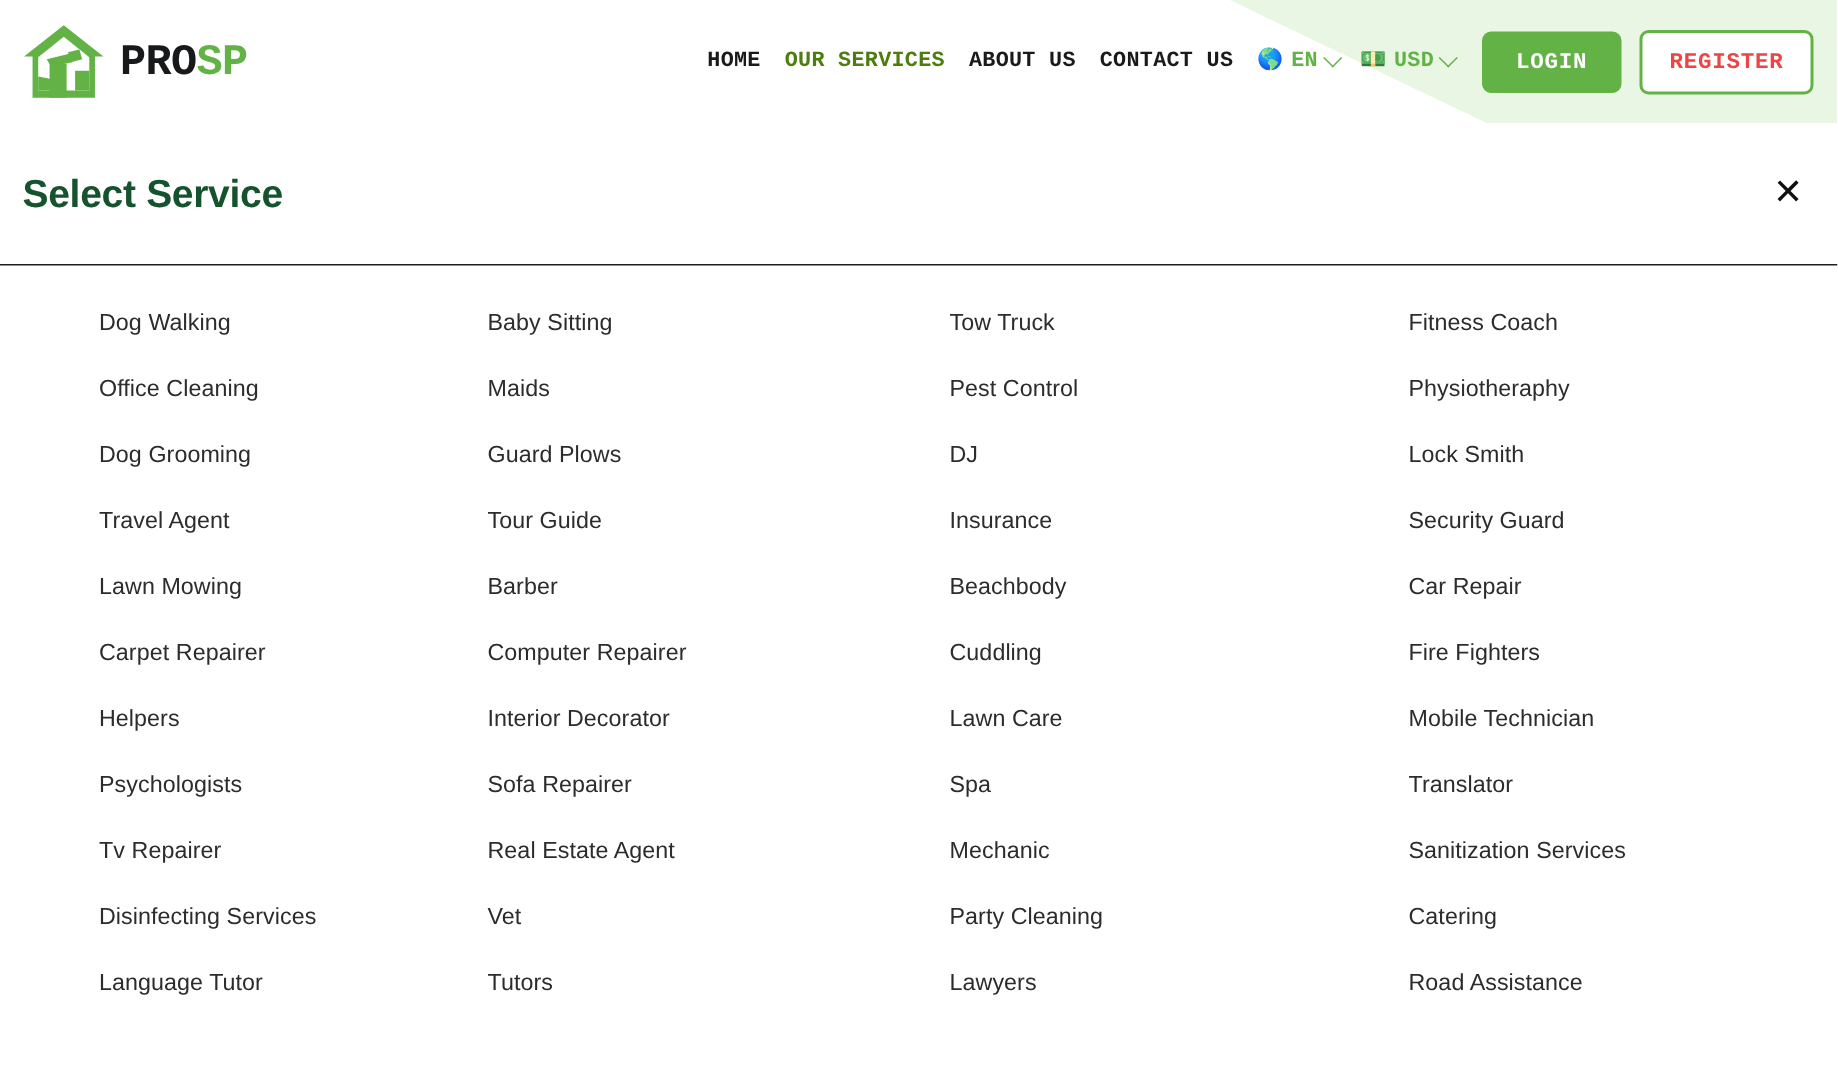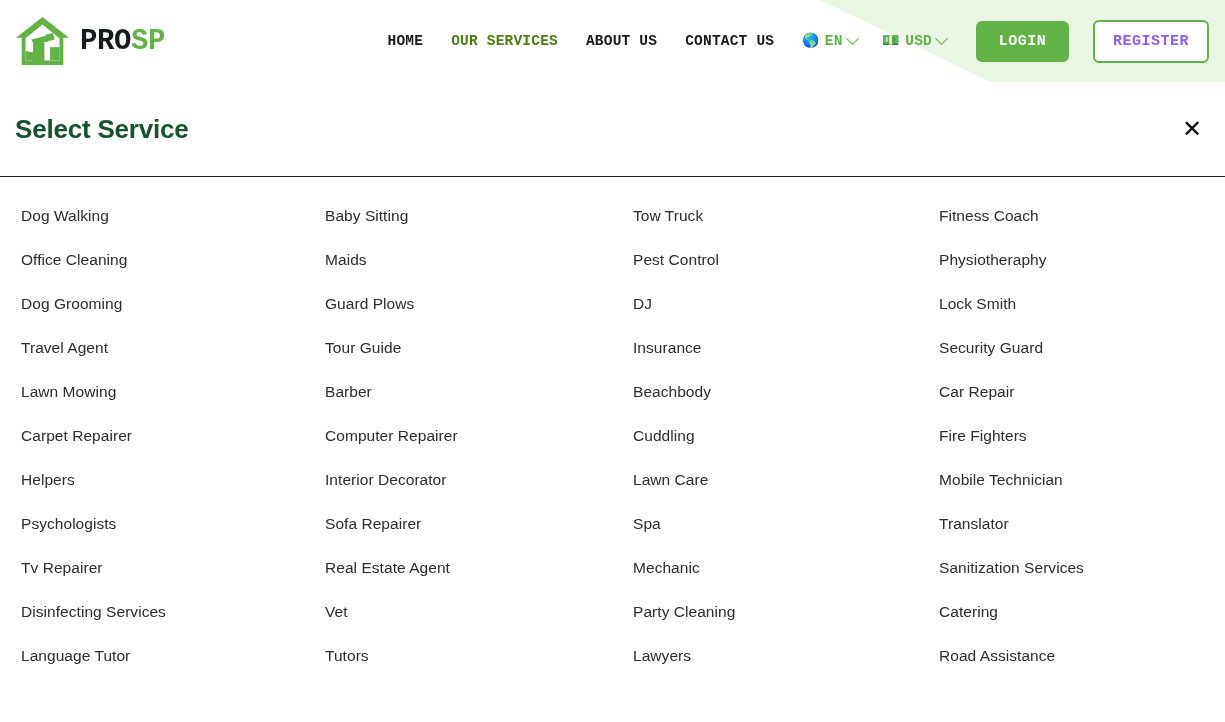--- a/index.html
+++ b/index.html
@@ -69,21 +69,21 @@
     white-space: nowrap;
   }
   .brand-text .pro { color: #18191a; }
   .brand-text .sp  { color: #62b246; }
 
   
   .nav-menu {
     margin-left: auto;
     display: flex;
     align-items: center;
-    gap: 12px;
+    gap: 0;
     flex: 0 0 auto;
   }
   .nav-link {
     font-size: 14.5px;
     font-weight: 700;
     color: #1a1a1a;
     text-decoration: none;
     letter-spacing: 0.2px;
     white-space: nowrap;
     padding: 6px 0;
@@ -135,21 +135,21 @@
     height: 41px;
     background: #62b246;
     color: #ffffff;
     border: 2px solid #62b246;
     margin-left: 4px;
   }
   .btn-register {
     width: 116px;
     height: 43px;
     background: #ffffff;
-    color: #8b5cf6;
+    color: #ef4444;
     border: 2px solid #62b246;
     margin-left: 12px;
   }
 
   
   .panel {
     width: 1225px;
     background: #ffffff;
     padding: 0;
   }
@@ -189,21 +189,21 @@
   
   .service-grid {
     display: grid;
     grid-template-columns: 307px 307px 305px 1fr;
     padding: 0 0 0 0;
   }
   .service-col {
     display: flex;
     flex-direction: column;
   }
-  .service-col:nth-child(1) { padding-left: 21px; }
+  .service-col:nth-child(1) { padding-left: 21px; margin-left: 45px; }
   .service-col:nth-child(2) { padding-left: 18px; }
   .service-col:nth-child(3) { padding-left: 19px; }
   .service-col:nth-child(4) { padding-left: 20px; }
 
   .service-item {
     display: block;
     font-size: 15.5px;
     font-weight: 400;
     color: #2c2c2c;
     text-decoration: none;

